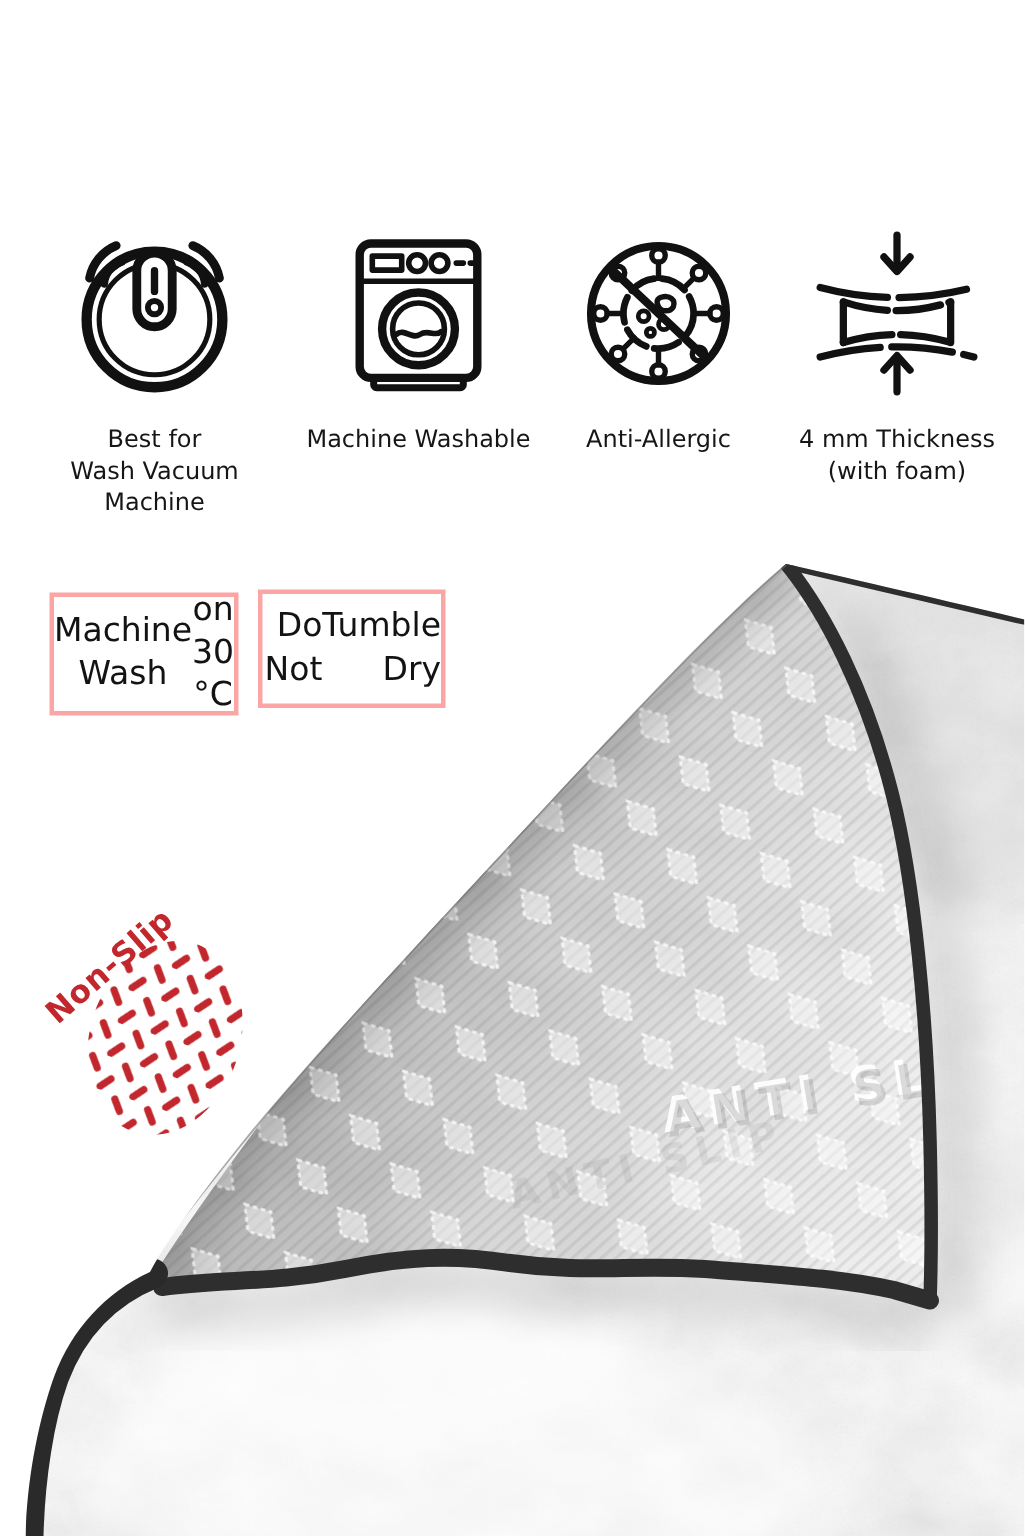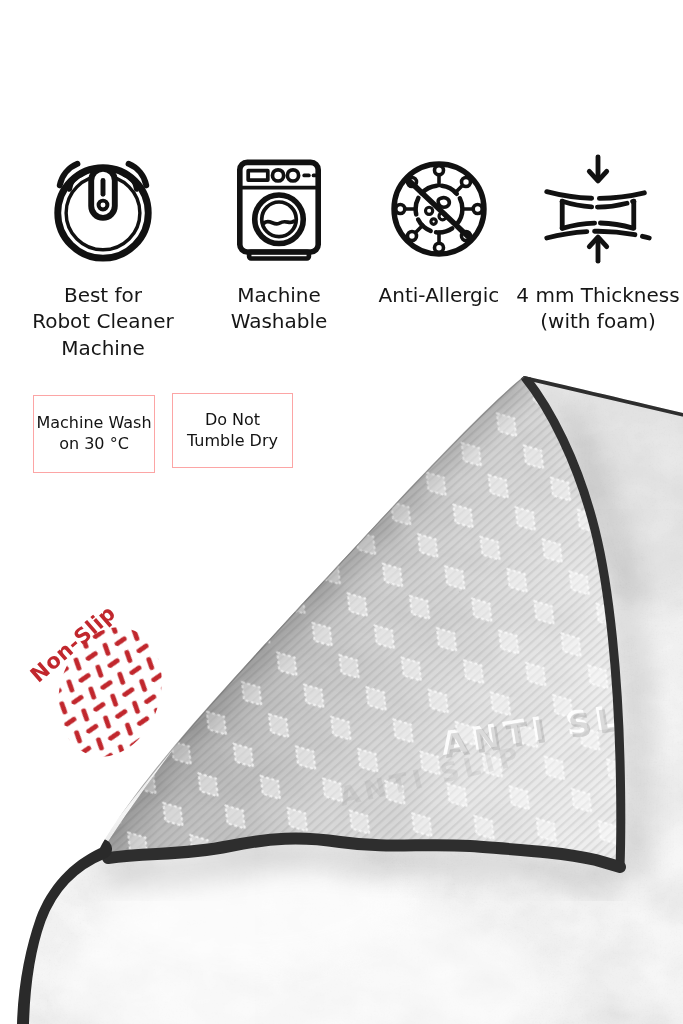--- a/index.html
+++ b/index.html
@@ -6,25 +6,25 @@
   #stage{position:relative;width:683px;height:1024px;background:#fff;overflow:hidden;
          font-family:"DejaVu Sans","Liberation Sans",sans-serif;color:#141414;}
   
   .feature{position:absolute;top:146px;text-align:center;}
   #f1{left:30px;width:146px}
   #f2{left:189px;width:180px}
   #f3{left:369px;width:140px}
   #f4{left:515px;width:166px}
   .icon-box{height:126px;display:flex;align-items:center;justify-content:center;}
   .icon-box svg{display:block}
-  .feat-label{margin-top:10px;font-size:20px;line-height:1.32;color:#161616;}
+  .feat-label{margin-top:10px;font-size:16px;line-height:1.32;color:#161616;}
   
-  .care-box{position:absolute;background:#fff;border:1px solid #fca5a5;
-            display:flex;flex-direction:column;align-items:center;justify-content:center;
-            font-size:16px;line-height:1.3;text-align:center;color:#131313;}
+  .care-box{position:absolute;background:#fff;border:3px solid #fca5a5;
+            display:flex;flex-direction:row;align-items:center;justify-content:center;
+            font-size:22px;line-height:1.3;text-align:center;color:#131313;}
   #cb1{left:33px;top:395px;width:120px;height:76px;}
   #cb2{left:172px;top:393px;width:119px;height:73px;text-align:right;}
   #cb3{left:312px;top:391px;width:120px;height:74px;}
   
   #nonslip-label{position:absolute;left:6px;top:632px;width:134px;text-align:center;
                  font-size:21px;font-weight:bold;color:#c1272d;letter-spacing:.5px;
                  transform:rotate(-41deg);}
   #rug{position:absolute;left:0;top:0;}
   .svg-stroke{stroke:#111;fill:none;stroke-linecap:round;stroke-linejoin:round;}
 </style>
@@ -124,21 +124,21 @@
         </g>
         <rect x="48" y="19" width="24" height="50" rx="12" fill="#fff" stroke="#111" stroke-width="6"></rect>
         <g class="svg-stroke">
           <line x1="60" y1="31" x2="60" y2="45" stroke-width="5"></line>
           <circle cx="60" cy="56" r="4.5" stroke-width="4"></circle>
         </g>
       </svg>
     </div>
     <div class="feat-label">
       <div>Best for</div>
-      <div>Robot Cleaner</div>
+      <div>Wash Vacuum</div>
       <div>Machine</div>
     </div>
   </div>
 
   <div class="feature" id="f2">
     <div class="icon-box">
       <svg width="112" height="112" viewBox="0 0 120 120">
         <g class="svg-stroke">
           <rect x="18" y="10" width="84" height="96" rx="8" stroke-width="6"></rect>
           <line x1="18" y1="37" x2="102" y2="37" stroke-width="4"></line>

